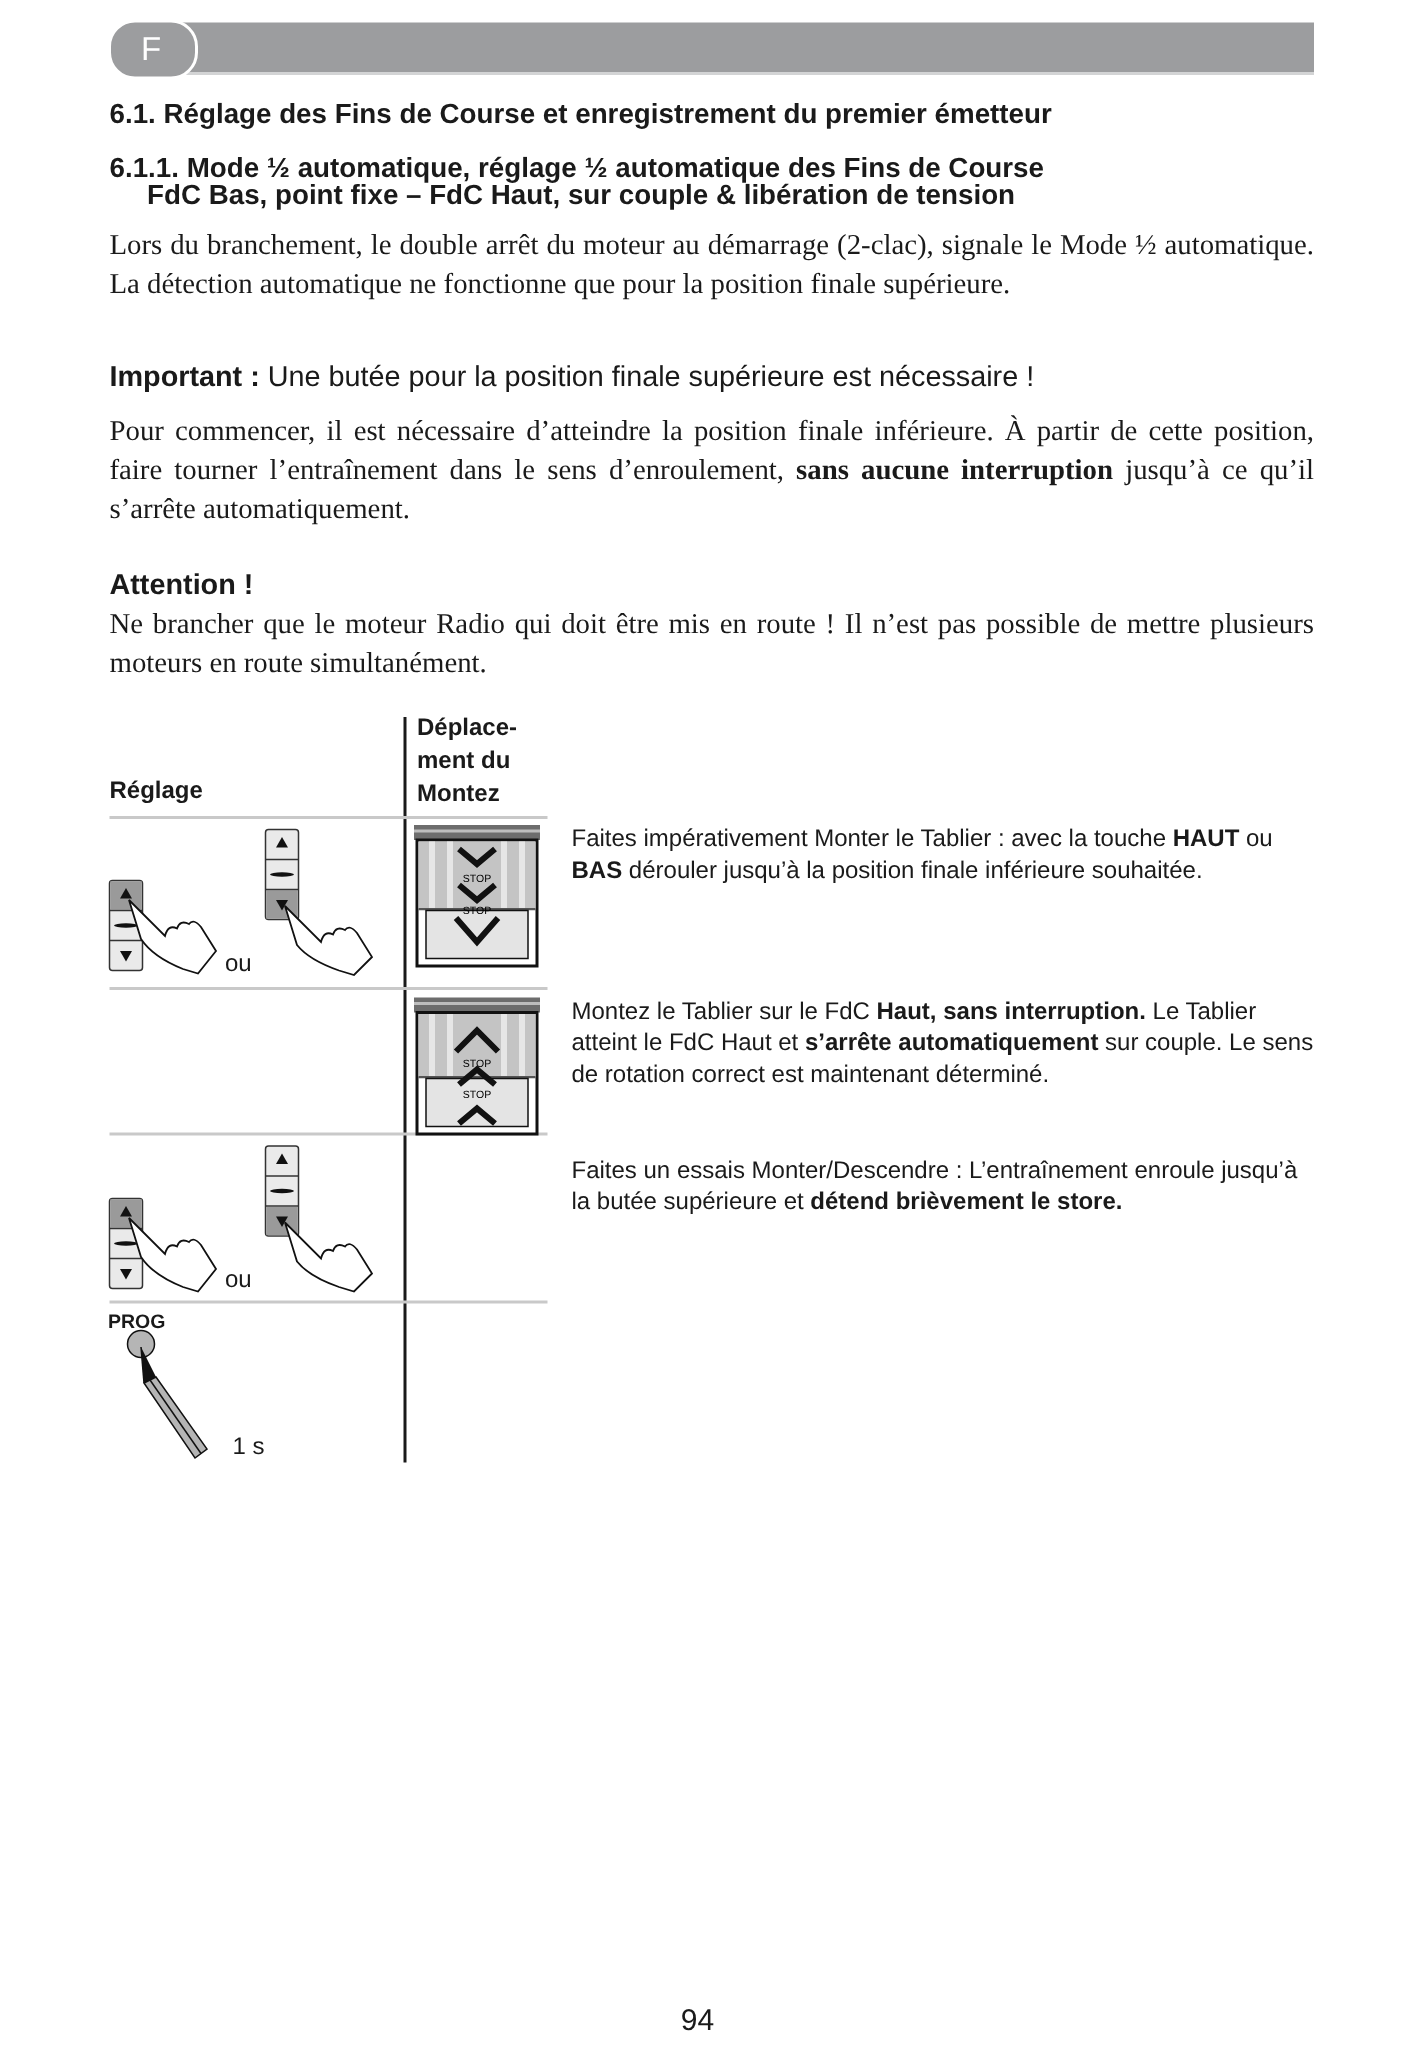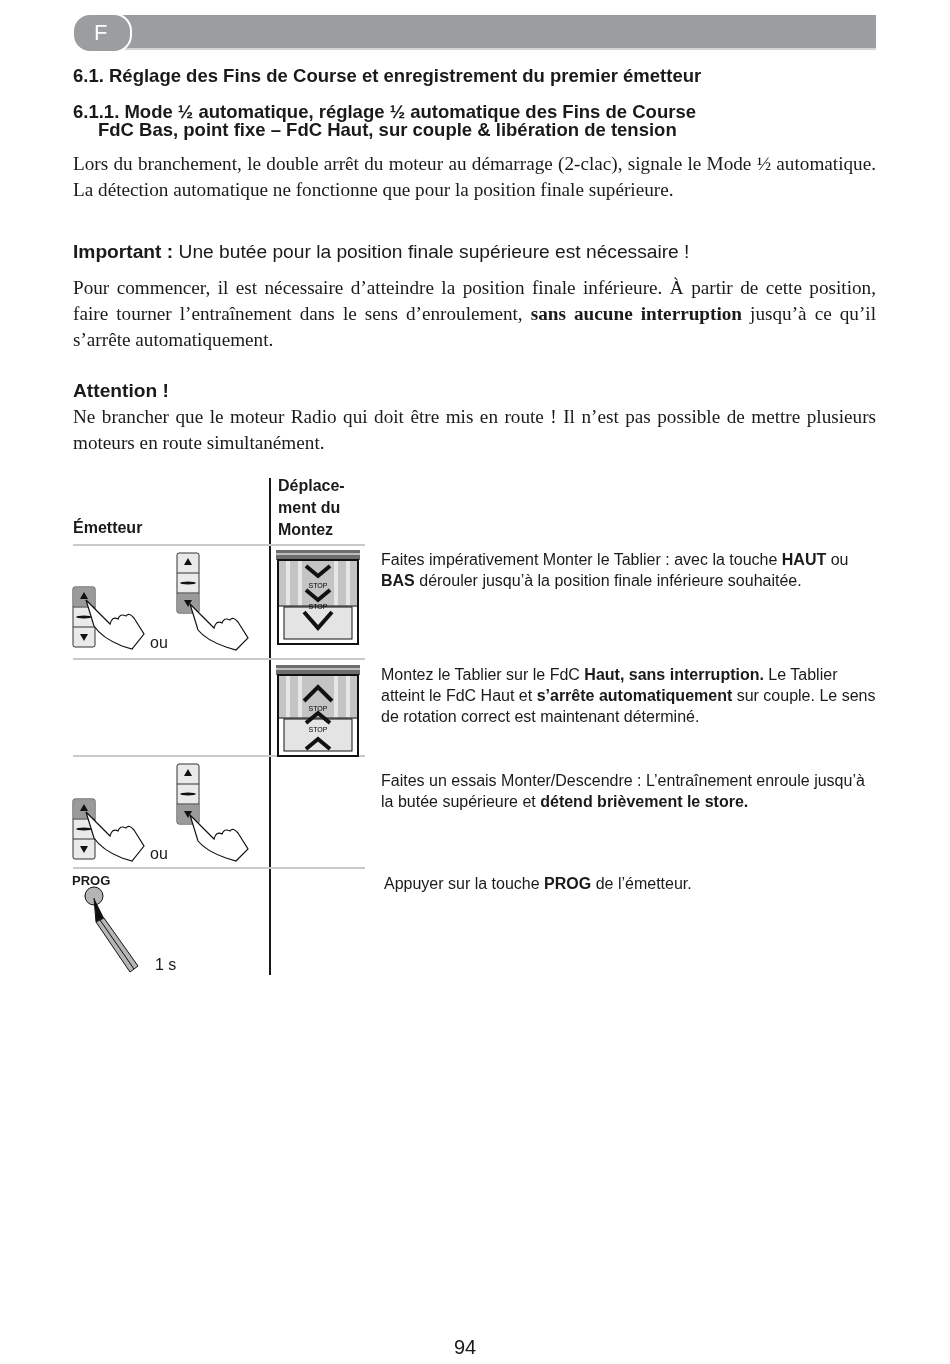--- a/index.html
+++ b/index.html
@@ -41,21 +41,21 @@
 
 <div class="txt just" style="top:151px;">Lors du branchement, le double arrêt du moteur au démarrage (2-clac), signale le Mode ½ automatique. La détection automatique ne fonctionne que pour la position finale supérieure.</div>
 
 <div class="txt" style="top:239px;"><span class="b">Important :</span><span> Une butée pour la position finale supérieure est nécessaire !</span></div>
 
 <div class="txt just" style="top:275px;"><span>Pour commencer, il est nécessaire d’atteindre la position finale inférieure. À partir de cette position, faire tourner l’entraînement dans le sens d’enroulement, </span><span class="b">sans aucune interruption</span><span> jusqu’à ce qu’il s’arrête automatiquement.</span></div>
 
 <div class="txt b" style="top:378px;">Attention !</div>
 <div class="txt just" style="top:404px;">Ne brancher que le moteur Radio qui doit être mis en route ! Il n’est pas possible de mettre plusieurs moteurs en route simultanément.</div>
 
-<div class="tbl-head" style="left:73px; top:517px;">Émetteur</div>
+<div class="tbl-head" style="left:73px; top:517px;">Réglage</div>
 <div class="tbl-head" style="left:278px; top:475px;">
   <div>Déplace-</div>
   <div>ment du</div>
   <div>Montez</div>
 </div>
 
 <div class="vline" style="left:269px; top:478px; height:497px;"></div>
 <div class="hline" style="left:73px; top:544px; width:292px;"></div>
 <div class="hline" style="left:73px; top:658px; width:292px;"></div>
 <div class="hline" style="left:73px; top:755px; width:292px;"></div>
@@ -155,16 +155,15 @@
 </svg>
 <div class="small-label" style="left:155px; top:956px;">1 s</div>
 
 <div class="rtext" style="top:549px;"><span>Faites impérativement Monter le Tablier : avec la touche </span><span class="b">HAUT</span><span> ou </span><span class="b">BAS</span><span> dérouler jusqu’à la position finale inférieure souhaitée.</span></div>
 
 <div class="rtext" style="top:664px;"><span>Montez le Tablier sur le FdC </span><span class="b">Haut, sans interruption.</span><span> Le Tablier atteint le FdC Haut et </span><span class="b">s’arrête automatiquement</span><span> sur couple. Le sens de rotation correct est maintenant déterminé.</span></div>
 
 <div class="rtext" style="top:770px;"><span>Faites un essais Monter/Descendre : L’entraînement enroule jusqu’à la butée supérieure et </span><span class="b">détend brièvement le store.</span></div>
 
 <div class="rtext" style="top:872px; left:384px; line-height:24px;">
-    <div><span>Appuyer sur la touche </span><span class="b">PROG</span><span> de l’émetteur.</span></div>
   </div>
 
 <div class="page-no">94</div>
 
 </body></html>

